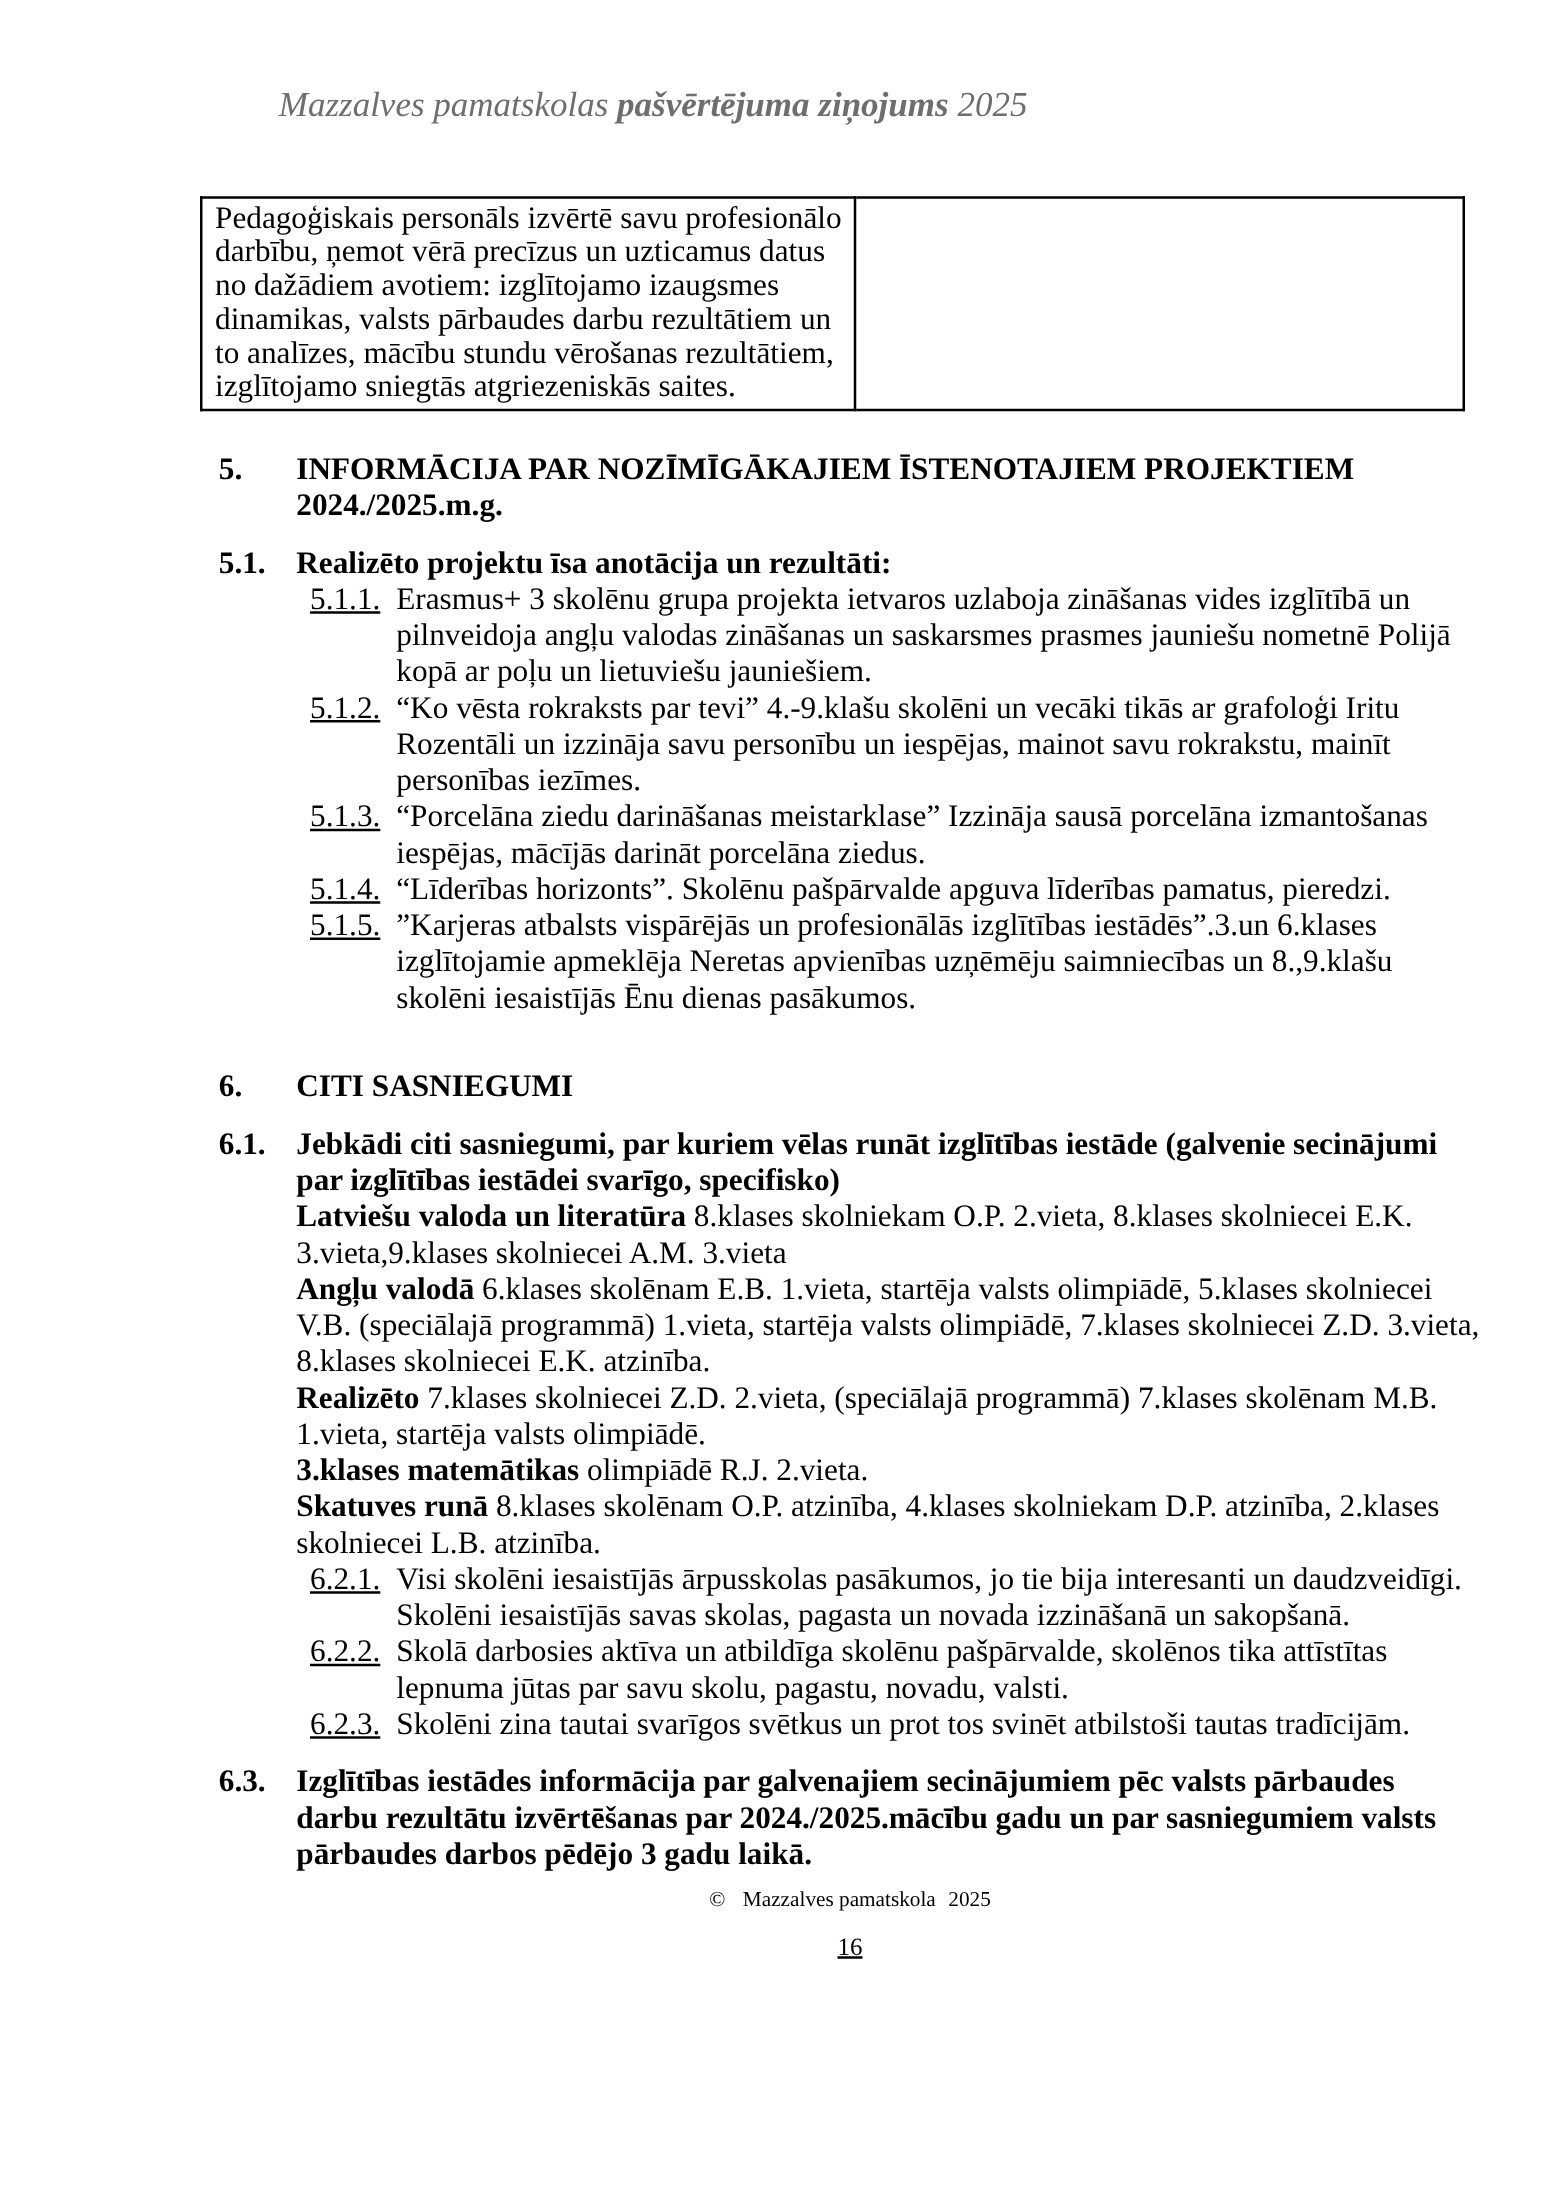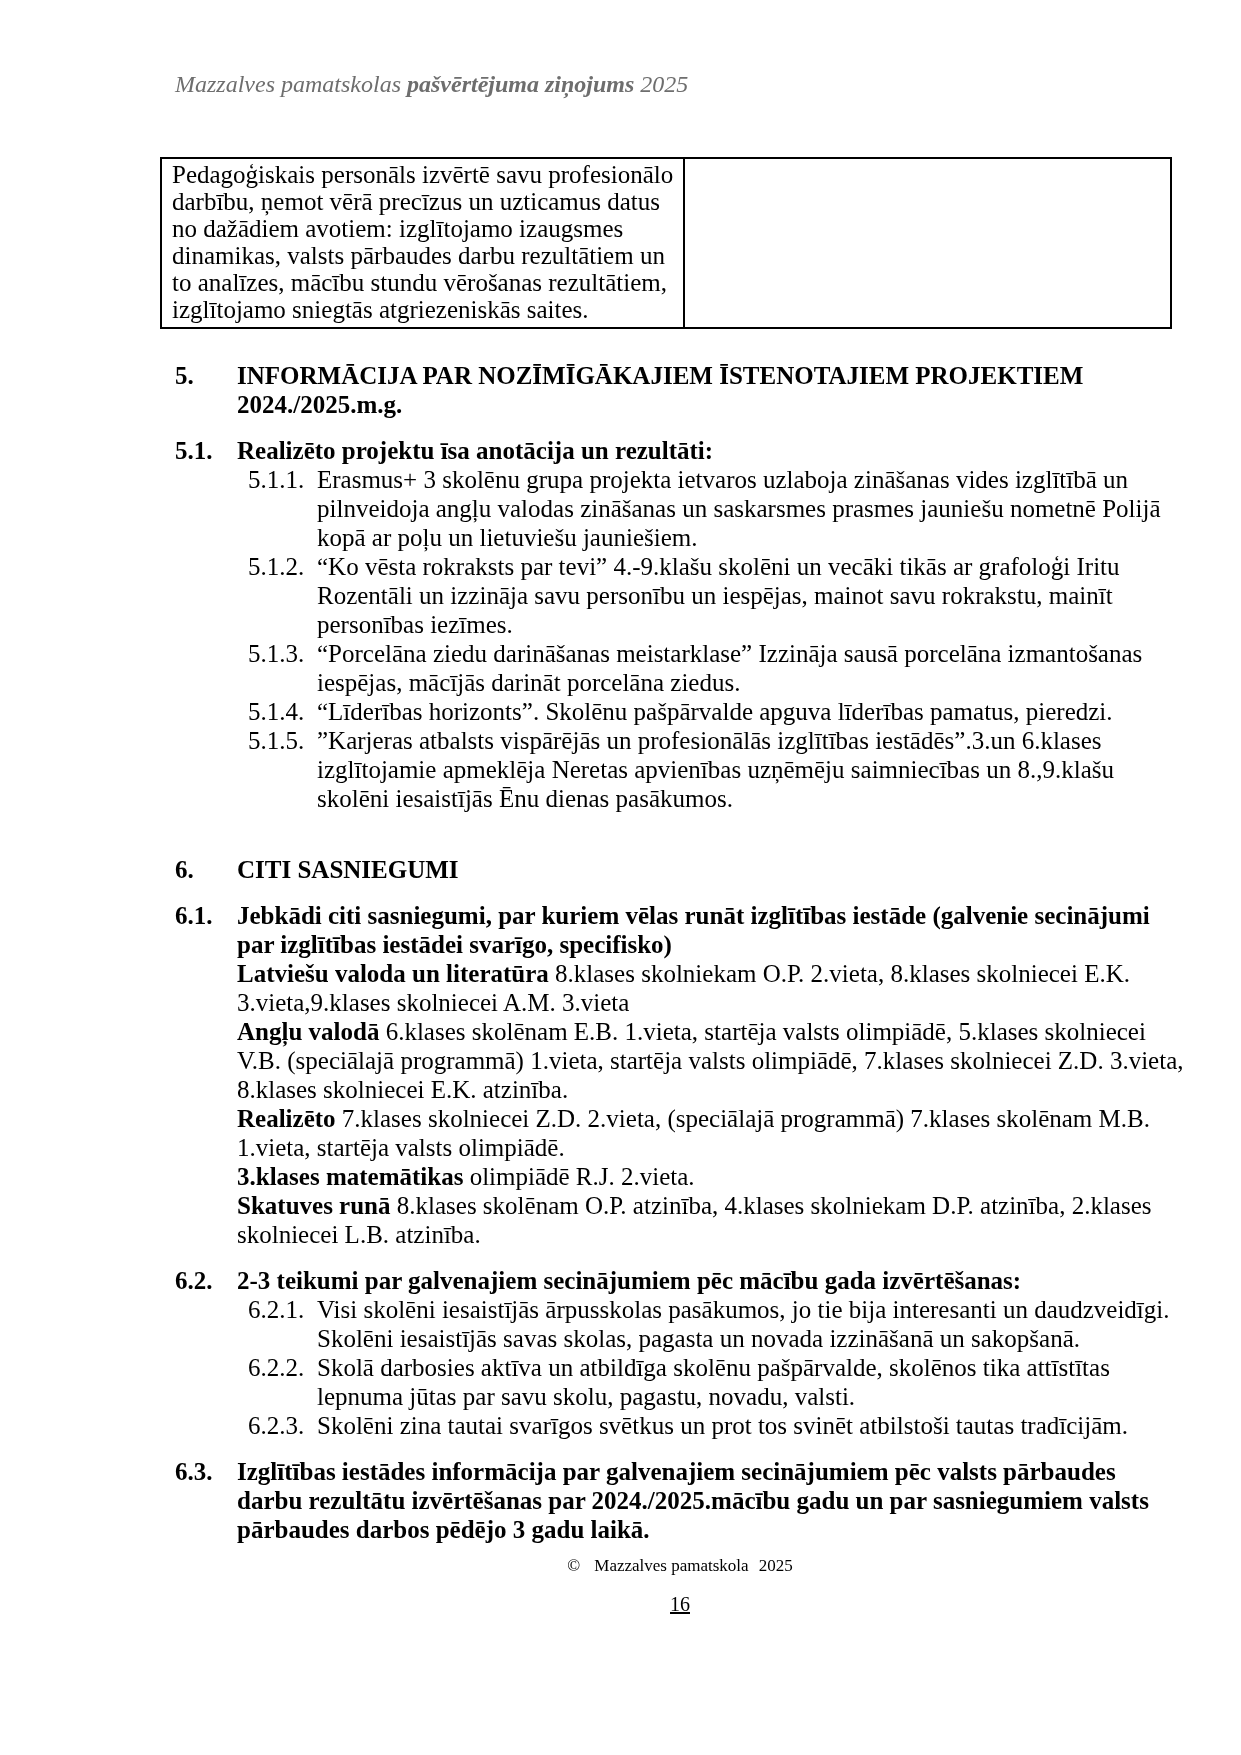--- a/index.html
+++ b/index.html
@@ -11,23 +11,24 @@
     background: #ffffff;
     font-family: "Liberation Serif", serif;
     color: #000000;
     font-size: 25px;
     line-height: 29px;
     padding: 70px 56px 0 175px;
     overflow: hidden;
   }
   .doc-header {
     font-style: italic;
-    font-size: 24px;
+    font-size: 28px;
     color: #6e6e6e;
     white-space: nowrap;
+    margin-left: 48px;
   }
   .doc-header .bold { font-weight: bold; }
 
   table.top-table {
     border-collapse: collapse;
     margin-left: -15px;
     margin-top: 58px;
     table-layout: fixed;
     width: 1010px;
   }
@@ -38,21 +39,21 @@
     font-size: 25px;
     line-height: 27px;
   }
   td.cell-left  { width: 503px; }
   td.cell-right { width: 467px; }
 
   .row { display: flex; align-items: flex-start; }
   .row .num { flex: 0 0 62px; }
   .row .txt { flex: 1 1 auto; }
   .row.l3 { margin-left: 73px; }
-  .row.l3 .num { flex: 0 0 69px; }
+  .row.l3 .num { flex: 0 0 69px; text-decoration: underline; }
   .b { font-weight: bold; margin-top: 17px; }
 
   .sec5-title { margin-top: 32px; }
   .sec6-title { margin-top: 42px; }
 
   .block-61 { margin-left: 62px; }
   .block-61 p { margin: 0; }
 
   .footer {
     text-align: center;
@@ -130,24 +131,20 @@
   </div>
 
   <div class="block-61">
     <p><span class="b">Latviešu valoda un literatūra</span><span> 8.klases skolniekam O.P. 2.vieta, 8.klases skolniecei E.K. 3.vieta,9.klases skolniecei A.M. 3.vieta</span></p>
     <p><span class="b">Angļu valodā</span><span> 6.klases skolēnam E.B. 1.vieta, startēja valsts olimpiādē,  5.klases skolniecei V.B. (speciālajā programmā) 1.vieta, startēja valsts olimpiādē, 7.klases skolniecei Z.D. 3.vieta, 8.klases skolniecei E.K. atzinība.</span></p>
     <p><span class="b">Realizēto</span><span> 7.klases skolniecei Z.D. 2.vieta, (speciālajā programmā) 7.klases skolēnam M.B. 1.vieta, startēja valsts olimpiādē.</span></p>
     <p><span class="b">3.klases matemātikas</span><span> olimpiādē R.J. 2.vieta.</span></p>
     <p><span class="b">Skatuves runā</span><span> 8.klases skolēnam O.P. atzinība, 4.klases skolniekam D.P. atzinība, 2.klases skolniecei L.B. atzinība.</span></p>
   </div>
 
-  <div class="row l1 b">
-    <div class="num">6.2.</div>
-    <div class="txt">2-3 teikumi par galvenajiem secinājumiem pēc mācību gada izvērtēšanas:</div>
-  </div>
 
   <div class="row l3">
     <div class="num">6.2.1.</div>
     <div class="txt">Visi skolēni iesaistījās ārpusskolas pasākumos, jo tie bija interesanti un daudzveidīgi. Skolēni iesaistījās savas skolas, pagasta un novada  izzināšanā un sakopšanā.</div>
   </div>
   <div class="row l3">
     <div class="num">6.2.2.</div>
     <div class="txt">Skolā darbosies aktīva un atbildīga skolēnu pašpārvalde, skolēnos tika attīstītas lepnuma jūtas par savu skolu, pagastu, novadu, valsti.</div>
   </div>
   <div class="row l3">

